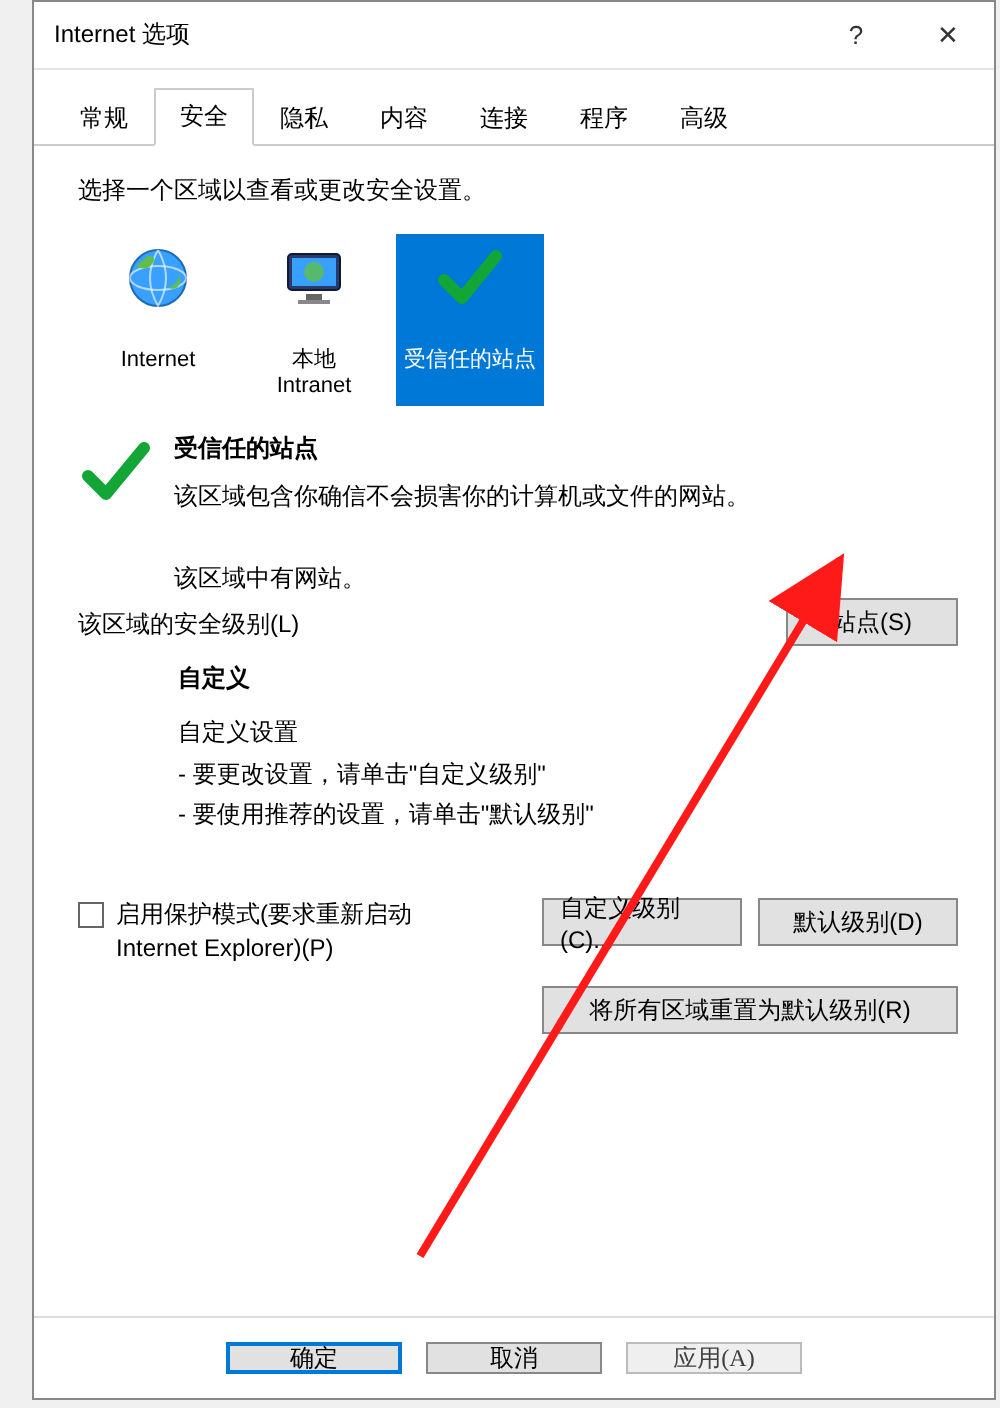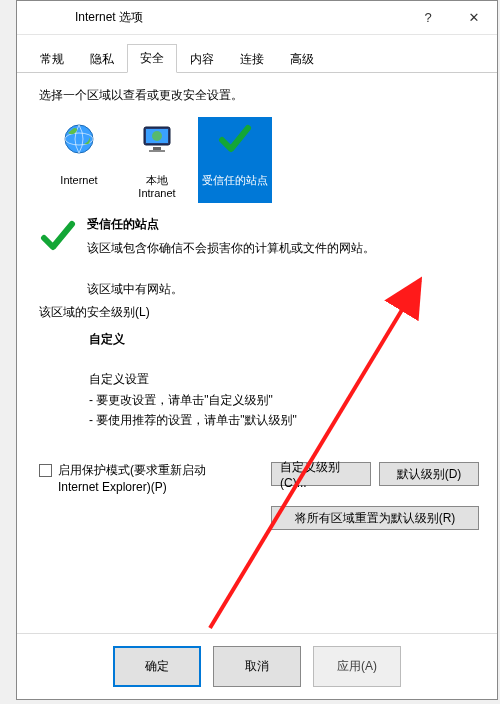--- a/index.html
+++ b/index.html
@@ -24,21 +24,21 @@
     flex-direction: column;
   }
   .titlebar {
     height: 34px;
     display: flex;
     align-items: center;
     padding: 0 0 0 10px;
     background: #fff;
     border-bottom: 1px solid #e5e5e5;
   }
-  .titlebar-title { flex: 1; font-size: 12px; margin-left: 48px; }
+  .titlebar-title { flex: 1; font-size: 12px; }
   .titlebar-btns { display: flex; }
   .titlebar-btn {
     width: 46px; height: 30px;
     display: flex; align-items: center; justify-content: center;
     font-family: "Segoe UI Symbol", sans-serif;
     font-size: 13px;
     color: #333;
   }
 
   .tabstrip {
@@ -124,21 +124,21 @@
     display:flex;align-items:center;justify-content:center;
     font-size: 12px;
   }
 
   .level-caption { margin: 6px 0 10px 0; }
 
   .level-box {
     margin-left: 50px;
     margin-bottom: 12px;
   }
-  .level-title { font-weight: bold; margin-bottom: 21px; }
+  .level-title { font-weight: bold; margin-bottom: 8px; }
   .level-lines div { line-height: 1.7; }
 
   .protectmode-row {
     display: flex;
     align-items: flex-start;
     gap: 0;
     margin-top: 32px;
   }
   .protectmode-left {
     display:flex; gap:6px; align-items:flex-start;
@@ -171,21 +171,21 @@
   }
   .reset-row .btn { width: 208px; }
 
   .footer {
     border-top: 1px solid #ddd;
     padding: 12px 14px;
     display:flex;
     justify-content:center;
     gap: 12px;
   }
-  .footer .btn { width: 88px; height: 41px; }
+  .footer .btn { width: 88px; height: 16px; font-family: Liberation Serif, serif; }
   .footer .btn.primary {
     border: 2px solid #0078d7;
     background: #e1e1e1;
   }
 
   
   .arrow-overlay {
     position: absolute;
     left: 0; top: 0;
     pointer-events: none;
@@ -199,24 +199,25 @@
   <div class="titlebar">
     <div class="titlebar-title">Internet 选项</div>
     <div class="titlebar-btns">
       <div class="titlebar-btn">?</div>
       <div class="titlebar-btn">✕</div>
     </div>
   </div>
 
   <div class="tabstrip">
     <div class="tab">常规</div>
+    <div class="tab active">安全</div>
     <div class="tab">隐私</div>
-    <div class="tab active">安全</div>
     <div class="tab">内容</div>
     <div class="tab">连接</div>
+    <div class="tab">程序</div>
     <div class="tab">高级</div>
   </div>
 
   <div class="content">
 
     <div class="instruction">选择一个区域以查看或更改安全设置。</div>
 
     <div class="zone-row">
       <div class="zone-item">
         <div class="zone-icon">
@@ -262,20 +263,21 @@
           <path d="M4 20 L13 29 L32 6" fill="none" stroke="#13a636" stroke-width="6" stroke-linecap="round" stroke-linejoin="round"></path>
         </svg>
       </div>
       <div class="zone-desc-text">
         <div class="zone-desc-title">受信任的站点</div>
         <div class="zone-desc-body">该区域包含你确信不会损害你的计算机或文件的网站。</div>
         <div>该区域中有网站。</div>
       </div>
     </div>
 
+    <div class="sites-btn btn">站点(S)</div>
 
     <div class="level-caption">该区域的安全级别(L)</div>
 
     <div class="level-box">
       <div class="level-title">自定义</div>
       <div class="level-lines">
         <div>自定义设置</div>
         <div>- 要更改设置，请单击"自定义级别"</div>
         <div>- 要使用推荐的设置，请单击"默认级别"</div>
       </div>

